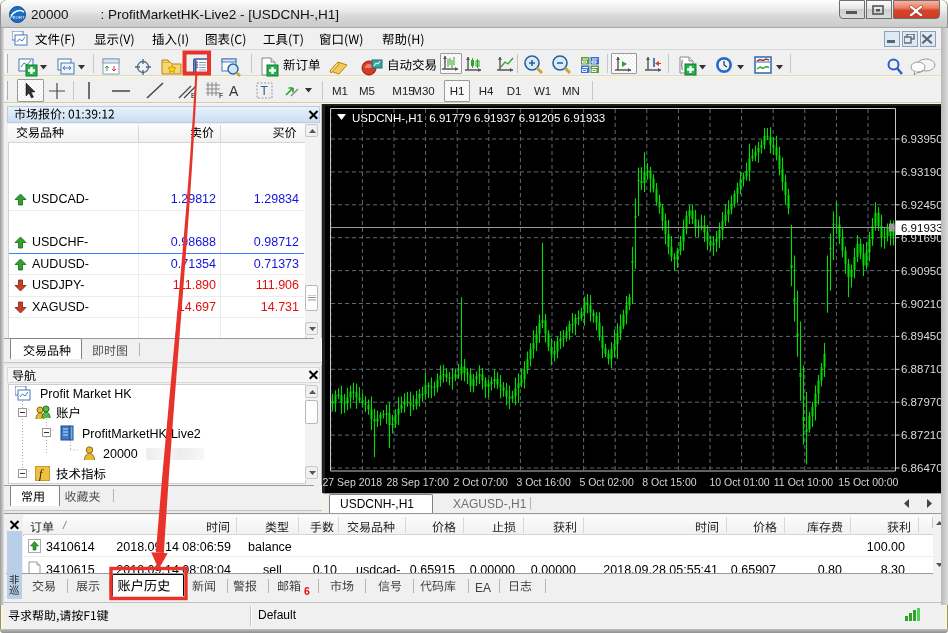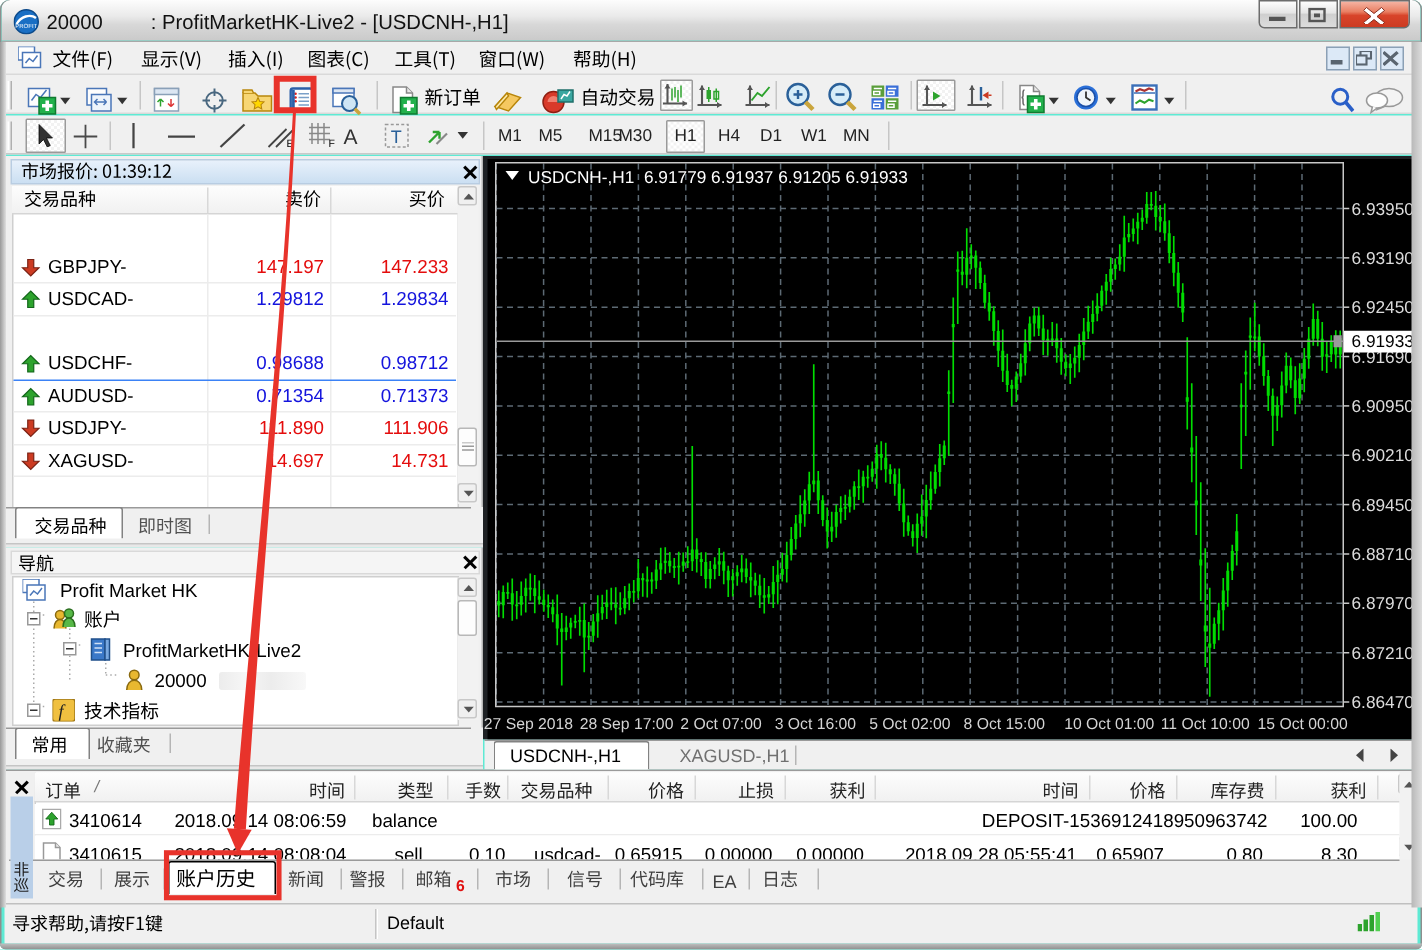--- a/index.html
+++ b/index.html
@@ -1,16 +1,16 @@
 <!DOCTYPE html>
 <html><head><meta charset="utf-8"><style>
 *{margin:0;padding:0;box-sizing:border-box}
 html,body{width:948px;height:633px;overflow:hidden}
 body{font-family:"Liberation Sans",sans-serif;position:relative;background:#fff}
-#win{position:absolute;inset:0;background:#5eead4;border-radius:6px 6px 4px 4px;
+#win{position:absolute;inset:0;background:#fef9c3;border-radius:6px 6px 4px 4px;
  box-shadow:inset 0 0 0 1px #8e8e8e}
 .abs{position:absolute}
 #titlebar{position:absolute;left:1px;top:0;width:946px;height:28px;
  background:linear-gradient(180deg,#fdfdfd 0%,#eaeaea 40%,#d8d8d8 60%,#cacaca 100%);
  border-radius:6px 6px 0 0;border-bottom:1px solid #a8a8a8}
 .wbtn{position:absolute;top:0;height:19px;border:1px solid #6d6d6d;
  background:linear-gradient(180deg,#fefefe,#e5e5e5 45%,#cfcfcf 50%,#dcdcdc)}
 #bmin{left:839px;width:26px;border-radius:0 0 0 4px}
 #bmax{left:866px;width:26px}
 #bclose{left:893px;width:47px;border-radius:0 0 4px 0;
@@ -289,28 +289,20 @@
     <div class="sep" style="left:592px;top:81px;height:19px"></div>
     <div class="abs" style="left:3px;top:104px;width:319px;height:260px;background:#f0f0f0;border-right:1px solid #b5b5b5">
       <div class="abs" style="left:4px;top:2px;width:313px;height:17px;background:linear-gradient(180deg,#e8f1fb,#cbdff2);border:1px solid #b9cde2"></div>
       <div class="closex" style="left:306px;top:6px"></div>
       <div class="abs" style="left:5px;top:20px;width:298px;height:215px;background:#fff;border:1px solid #cfcfcf"></div>
       <div class="abs" style="left:5px;top:20px;width:298px;height:19px;background:linear-gradient(180deg,#fdfdfd,#f1f1f1);border-bottom:1px solid #d5d5d5"></div>
       <div class="vline" style="left:135px;top:21px;height:17px;background:#d8d8d8"></div>
       <div class="vline" style="left:216.5px;top:21px;height:17px;background:#d8d8d8"></div>
       <div class="vline" style="left:135px;top:39px;height:196px;background:#ececec"></div>
       <div class="vline" style="left:216.5px;top:39px;height:196px;background:#ececec"></div>
-    </div>
-    <div class="mwrow" style="top:167.5px;border-bottom:1px solid #ececec">
-      <svg class="abs" style="left:5px;top:4px" width="13" height="13" viewBox="0 0 13 13">
-        <path d="M4.5 1h4v5.5H12L6.5 12 1 6.5h3.5z" fill="#cc3b22" stroke="#7a2315" stroke-width=".8"></path>
-      </svg>
-      <div class="sym" style="color:#000">GBPJPY-</div>
-      <div class="num" style="left:120px;width:87px;color:#e40d0d">147.197</div>
-      <div class="num" style="left:200px;width:90px;color:#e40d0d">147.233</div>
     </div>
     <div class="mwrow" style="top:189.0px;border-bottom:1px solid #ececec">
       <svg class="abs" style="left:5px;top:4px" width="13" height="13" viewBox="0 0 13 13">
         <path d="M4.5 12h4V6.5H12L6.5 1 1 6.5h3.5z" fill="#2da32d" stroke="#13661a" stroke-width=".8"></path>
       </svg>
       <div class="sym" style="color:#000">USDCAD-</div>
       <div class="num" style="left:120px;width:87px;color:#1414dd">1.29812</div>
       <div class="num" style="left:200px;width:90px;color:#1414dd">1.29834</div>
     </div>
     <div class="mwrow" style="top:232.0px;border-bottom:1px solid #3b82f6">
@@ -496,21 +488,20 @@
     <div class="vline" style="left:918px;top:517px;height:16px;background:#d8d8d8"></div>
     <div class="abs" style="left:63px;top:519px;font-size:11px;color:#777;z-index:6;font-style:italic">/</div>
     <div class="abs" style="left:23px;top:536px;width:910px;height:20.5px;background:#fff;border-bottom:1px solid #ececec;z-index:4"></div>
     <svg class="abs" style="left:28px;top:539px;z-index:6" width="13" height="14" viewBox="0 0 13 14">
       <rect x="0.5" y="0.5" width="12" height="13" fill="#fff" stroke="#aaa"></rect>
       <path d="M6.5 2.5L10.5 7H8v4H5V7H2.5z" fill="#2da32d" stroke="#13661a" stroke-width=".6"></path>
     </svg>
     <div class="abs" style="left:46px;top:540px;font-size:12.5px;color:#000;z-index:5">3410614</div>
     <div class="abs" style="left:96px;top:540px;width:135px;text-align:right;white-space:nowrap;font-size:12.5px;color:#000;z-index:5">2018.09.14 08:06:59</div>
     <div class="abs" style="left:248px;top:540px;font-size:12.5px;color:#000;z-index:5">balance</div>
-    <div class="abs" style="left:620px;top:540px;width:225px;text-align:right;font-size:12.5px;color:#000;z-index:5">DEPOSIT-1536912418950963742</div>
     <div class="abs" style="left:830px;top:540px;width:75px;text-align:right;font-size:12.5px;color:#000;z-index:5">100.00</div>
     <div class="abs" style="left:23px;top:557px;width:910px;height:16px;background:#fff;overflow:hidden;z-index:4">
       <svg style="position:absolute;left:5px;top:4px" width="13" height="14" viewBox="0 0 13 14">
         <path d="M1 1h8l3 3v9H1z" fill="#fff" stroke="#999"></path>
         <path d="M9 1v3h3" fill="#eee" stroke="#999"></path>
       </svg>
       <div style="position:absolute;font-size:12.5px;color:#000;top:6px;white-space:nowrap;left:23px">3410615</div>
       <div style="position:absolute;font-size:12.5px;color:#000;top:6px;white-space:nowrap;left:73px;width:135px;text-align:right">2018.09.14 08:08:04</div>
       <div style="position:absolute;font-size:12.5px;color:#000;top:6px;white-space:nowrap;left:240px">sell</div>
       <div style="position:absolute;font-size:12.5px;color:#000;top:6px;white-space:nowrap;left:274px;width:40px;text-align:right">0.10</div>

